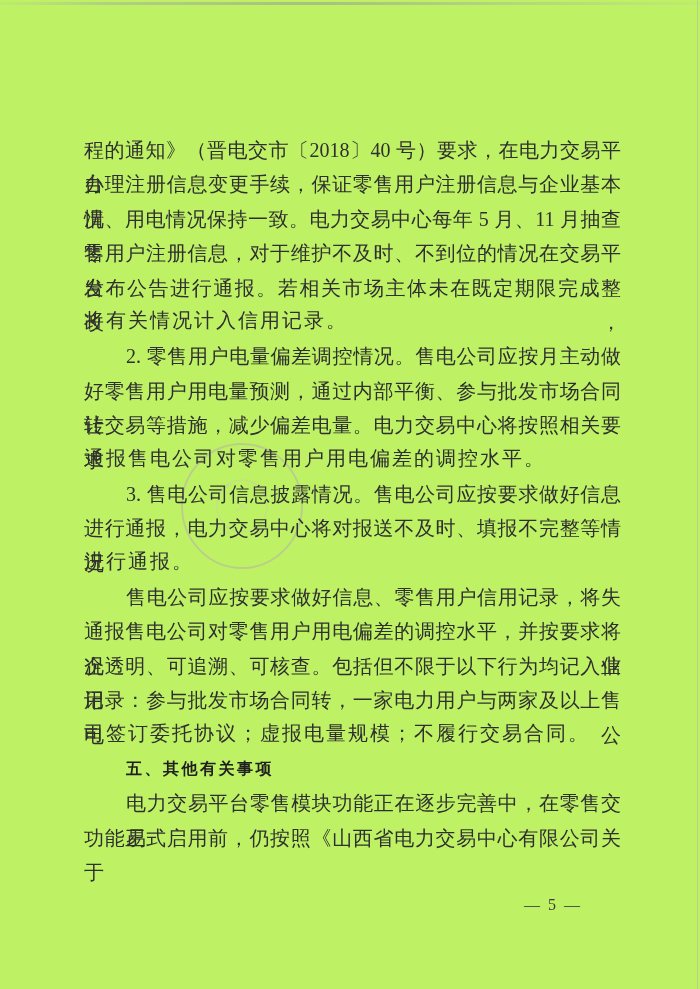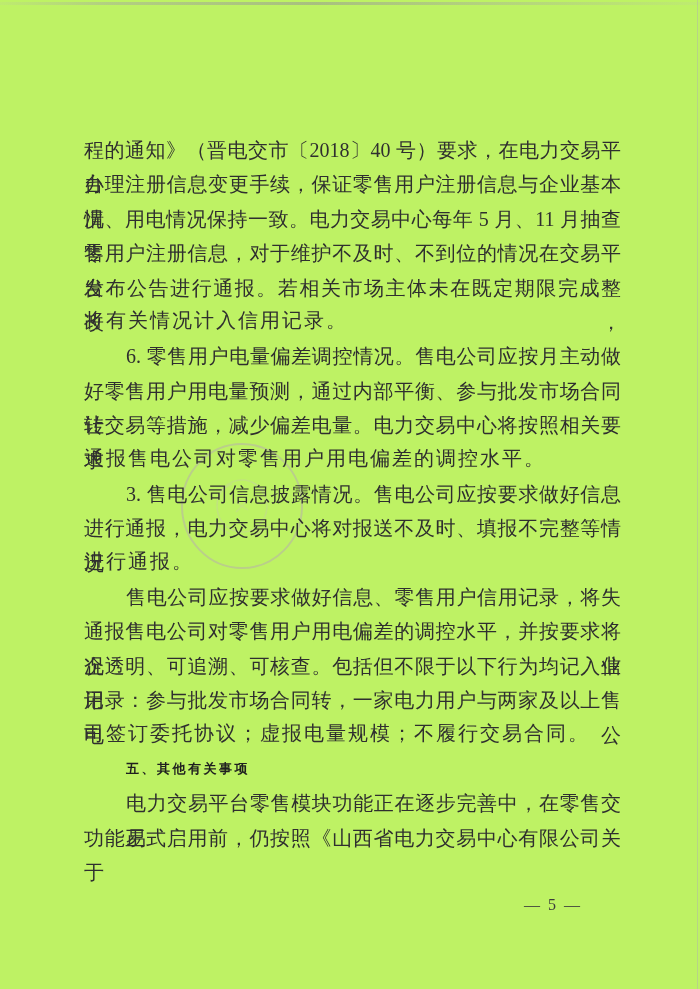--- a/index.html
+++ b/index.html
@@ -67,21 +67,21 @@
     text-align-last: left;
     letter-spacing: 2px;
     font-family: Liberation Mono, monospace;
   }
   .line.indent {
     padding-left: 42px;
   }
   .line.heading {
     font-family: "DejaVu Sans", "Liberation Sans", sans-serif;
     font-weight: bold;
-    font-size: 13px;
+    font-size: 16px;
     color: #1f1f1f;
     text-align-last: left;
     letter-spacing: 2.5px;
   }
   .page-number {
     position: absolute;
     left: 524px;
     top: 896px;
     font-size: 16px;
     color: #3c3c3c;
@@ -102,21 +102,21 @@
     <path d="M40 48 L52 42 M72 40 L84 48 M36 84 L50 92 M76 92 L90 84 M56 60 L68 68 M68 58 L56 70" stroke="#c9c4bb" stroke-width="1.5" fill="none" opacity="0.5"></path>
   </svg>
 
   <div class="text-block">
     <div class="line">程的通知》（晋电交市〔2018〕40 号）要求，在电力交易平台</div>
     <div class="line">办理注册信息变更手续，保证零售用户注册信息与企业基本情</div>
     <div class="line">况、用电情况保持一致。电力交易中心每年 5 月、11 月抽查零</div>
     <div class="line">售用户注册信息，对于维护不及时、不到位的情况在交易平台</div>
     <div class="line">发布公告进行通报。若相关市场主体未在既定期限完成整改，</div>
     <div class="line end">将有关情况计入信用记录。</div>
-    <div class="line indent">6. 零售用户电量偏差调控情况。售电公司应按月主动做</div>
+    <div class="line indent">2. 零售用户电量偏差调控情况。售电公司应按月主动做</div>
     <div class="line">好零售用户用电量预测，通过内部平衡、参与批发市场合同转</div>
     <div class="line">让交易等措施，减少偏差电量。电力交易中心将按照相关要求</div>
     <div class="line end">通报售电公司对零售用户用电偏差的调控水平。</div>
     <div class="line indent">3. 售电公司信息披露情况。售电公司应按要求做好信息</div>
     <div class="line">进行通报，电力交易中心将对报送不及时、填报不完整等情况</div>
     <div class="line end">进行通报。</div>
     <div class="line indent">售电公司应按要求做好信息、零售用户信用记录，将失</div>
     <div class="line">通报售电公司对零售用户用电偏差的调控水平，并按要求将企业</div>
     <div class="line">况透明、可追溯、可核查。包括但不限于以下行为均记入信用</div>
     <div class="line">记录：参与批发市场合同转，一家电力用户与两家及以上售电公</div>

